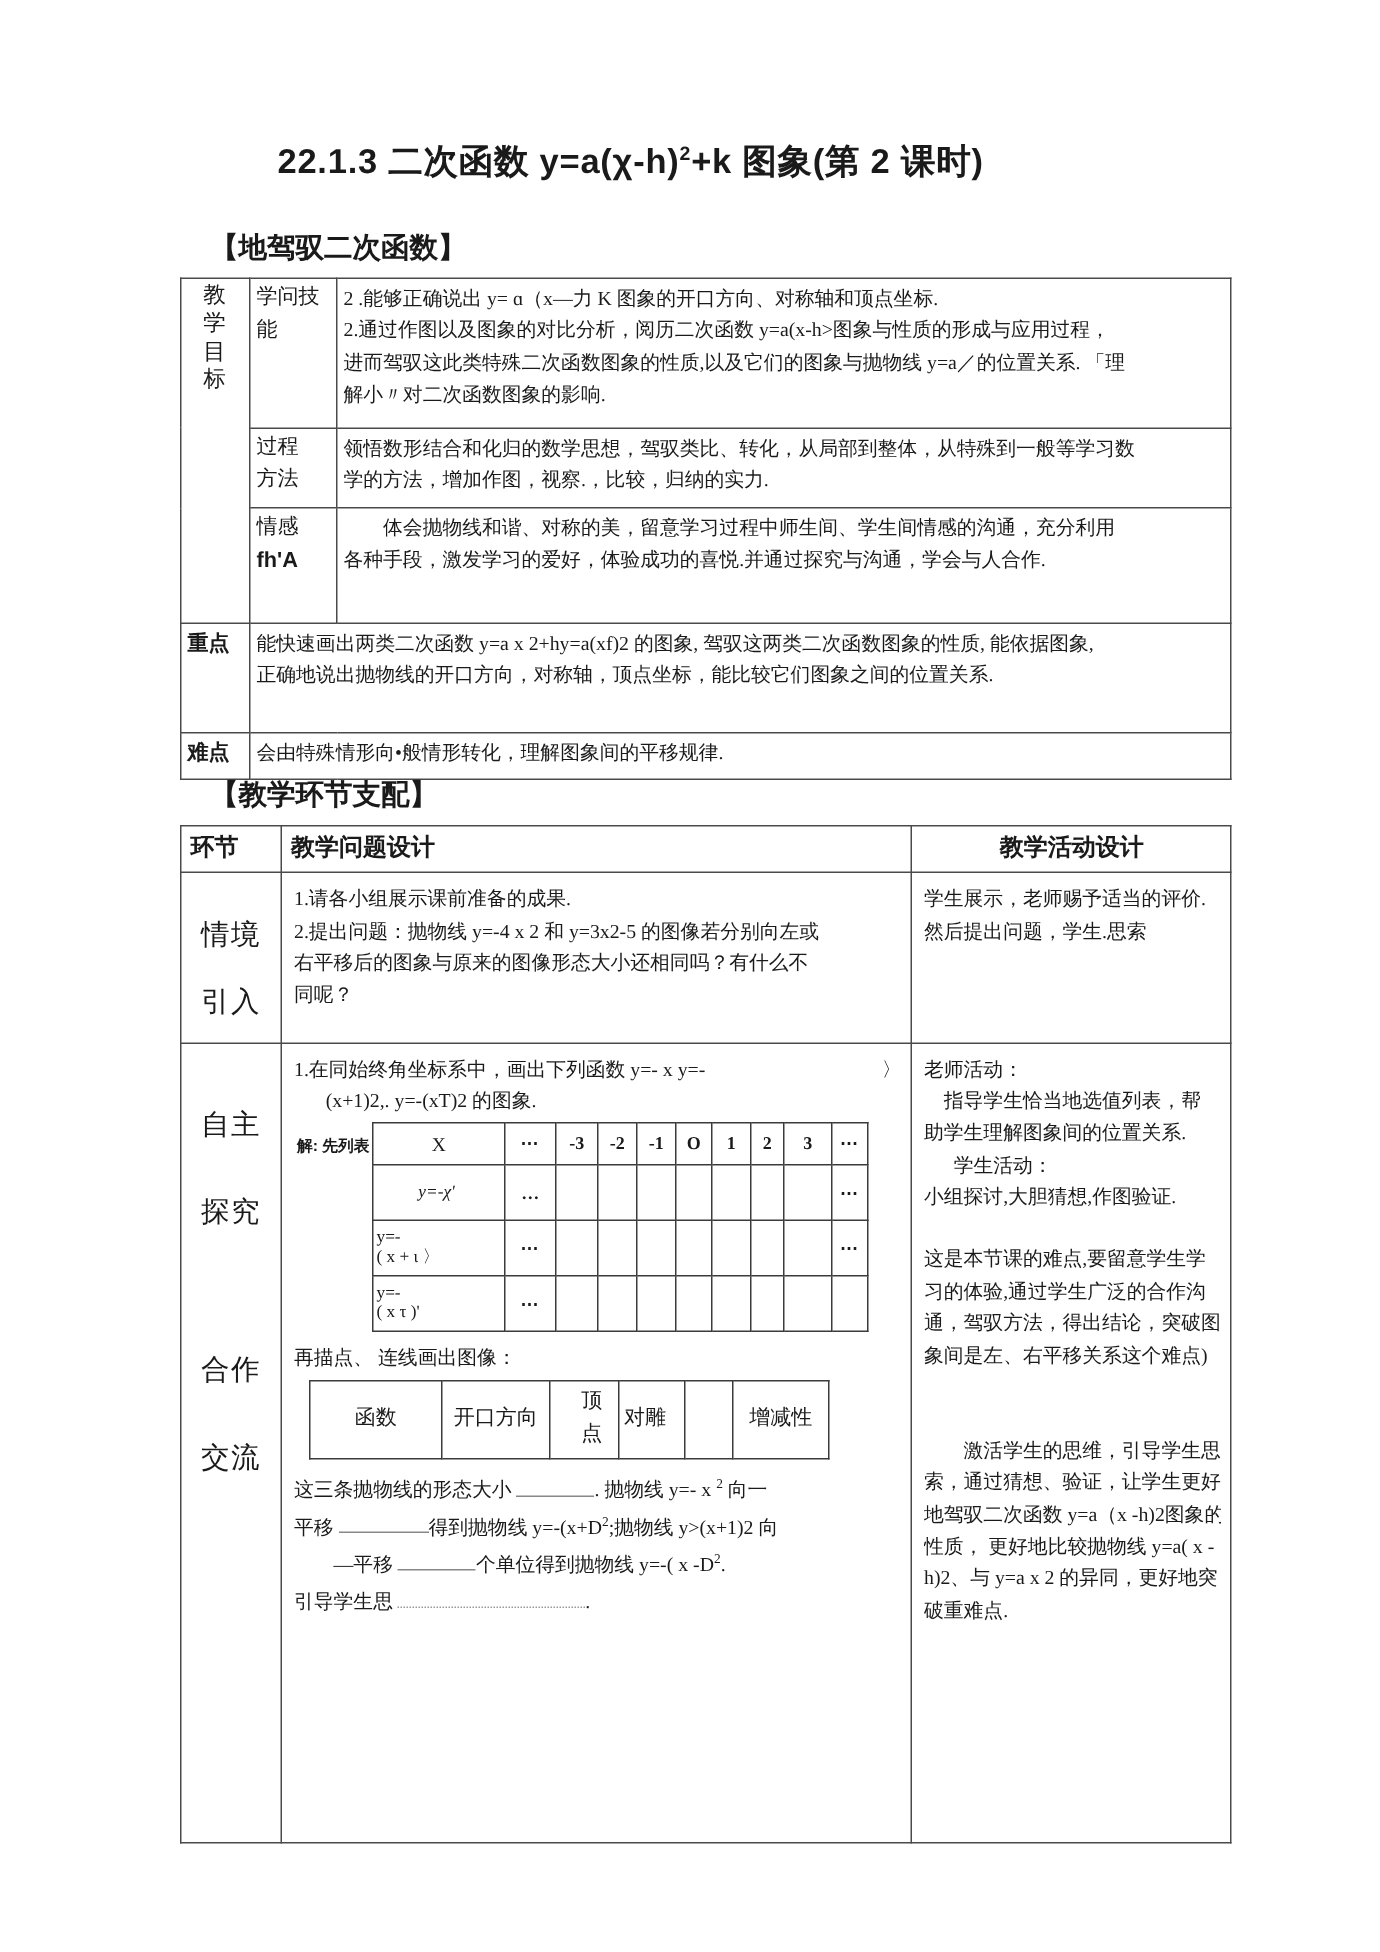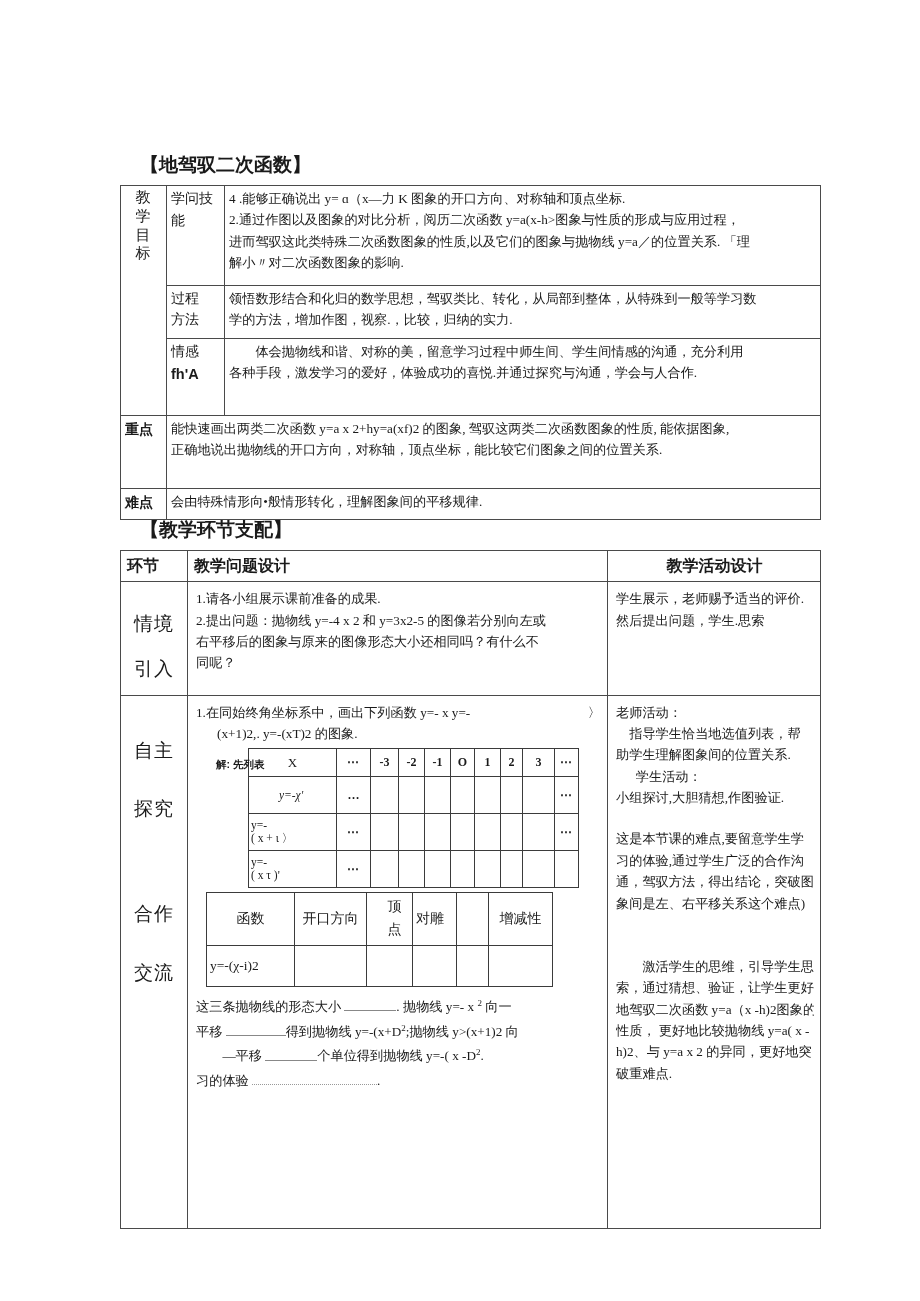--- a/index.html
+++ b/index.html
@@ -150,20 +150,23 @@
   .rt p { margin: 0; }
   sup { font-size: 0.68em; }
   .fl { float: right; }
   .clipline { white-space: nowrap; overflow: hidden; display: block; }
 </style>
 </head>
 <body>
 
 <div class="page">
 
+  <div class="doc-title">
+    <span>22.1.3 二次函数 y=a(χ-h)</span><sup>2</sup><span>+k 图象(第 2 课时)</span>
+  </div>
 
   <div class="section-heading" id="h1">【地驾驭二次函数】</div>
 
   <table class="doc" id="t1">
     <colgroup>
       <col style="width:46px">
       <col style="width:58px">
       <col style="width:596px">
     </colgroup>
     <tbody>
@@ -171,21 +174,21 @@
         <td class="vlabel" rowspan="3" style="height:225px">
           <span class="stack">教</span>
           <span class="stack">学</span>
           <span class="stack">目</span>
           <span class="stack">标</span>
         </td>
         <td class="rowlabel">
           <span>学问技能</span>
         </td>
         <td class="body-cell nowrap-clip">
-          <p class="clipline">4           .能够正确说出 y= ɑ（x—力 K 图象的开口方向、对称轴和顶点坐标.</p>
+          <p class="clipline">2           .能够正确说出 y= ɑ（x—力 K 图象的开口方向、对称轴和顶点坐标.</p>
           <p class="clipline">2.通过作图以及图象的对比分析，阅历二次函数 y=a(x-h&gt;图象与性质的形成与应用过程，</p>
           <p class="clipline">进而驾驭这此类特殊二次函数图象的性质,以及它们的图象与抛物线 y=a／的位置关系. 「理</p>
           <p class="clipline">解小〃对二次函数图象的影响.</p>
         </td>
       </tr>
       <tr>
         <td class="rowlabel" style="padding-top:2px">
           <div>过程</div>
           <div>方法</div>
         </td>
@@ -260,21 +263,21 @@
           <span class="l">交流</span>
         </td>
 
         <td class="body-cell cellpad" style="height:520px">
           <p class="clipline">
             <span>1.在同始终角坐标系中，画出下列函数 y=- x y=-</span><span class="fl">〉</span>
           </p>
           <p class="clipline" style="text-indent:1.6em">(x+1)2,. y=-(xT)2 的图象.</p>
 
           <div style="position:relative;margin-top:4px">
-            <span class="solve" style="position:absolute;left:20px;top:8px">解: 先列表</span>
+            <span class="solve" style="position:absolute;left:2px;top:8px">解: 先列表</span>
             <table class="inner" id="xtab">
               <colgroup>
                 <col style="width:88px">
                   <col style="width:34px">
                   <col style="width:28px">
                 <col style="width:26px">
                   <col style="width:26px">
                   <col style="width:24px">
                 <col style="width:26px">
                   <col style="width:22px">
@@ -333,62 +336,55 @@
                   <td></td>
                   <td></td>
                   <td></td>
                   <td></td>
                   <td></td>
                 </tr>
               </tbody>
             </table>
           </div>
 
+          <p class="clipline" style="margin-top:6px">再描点、   连线画出图像：</p>
 
           <table class="inner" id="ptab">
             <colgroup>
               <col style="width:88px">
                 <col style="width:72px">
                 <col style="width:46px">
               <col style="width:44px">
                 <col style="width:32px">
                 <col style="width:64px">
             </colgroup>
             <tbody>
               <tr>
                 <td class="ph">函数</td>
                 <td class="ph">开口方向</td>
                 <td class="ph" style="text-align:center;padding-left:15px">顶点</td>
                 <td class="ph" style="text-align:left;padding-left:3px">对雕</td>
                 <td class="ph"></td>
                 <td class="ph">增减性</td>
               </tr>
-              <tr>
-                <td class="fx">y=-(χ-i)2</td>
-                <td></td>
-                <td></td>
-                <td></td>
-                <td></td>
-                <td></td>
-              </tr>
             </tbody>
           </table>
 
           <div style="margin-top:8px;line-height:1.85">
             <p class="clipline">
               <span>这三条抛物线的形态大小 </span><span class="blank-s"></span><span>. 抛物线 y=- x </span><sup>2</sup><span> 向一</span>
             </p>
             <p class="clipline">
               <span>平移 </span><span class="blank-m"></span><span>得到抛物线 y=-(x+D</span><sup>2</sup><span>;抛物线 y&gt;(x+1)2 向</span>
             </p>
             <p class="clipline" style="text-indent:2em">
               <span>—平移 </span><span class="blank-s"></span><span>个单位得到抛物线 y=-( x -D</span><sup>2</sup><span>.</span>
             </p>
             <p class="clipline">
-              <span>习的体验 </span><span class="blank-l"></span><span>.</span>
+              <span>引导学生思 </span><span class="blank-l"></span><span>.</span>
             </p>
           </div>
         </td>
 
         <td class="rt cellpad nowrap-clip" style="vertical-align:top">
           <p class="clipline">老师活动：</p>
           <p class="clipline" style="text-indent:1em">指导学生恰当地选值列表，帮</p>
           <p class="clipline">助学生理解图象间的位置关系.</p>
           <p class="clipline" style="text-indent:1.5em">学生活动：</p>
           <p class="clipline">小组探讨,大胆猜想,作图验证.</p>

